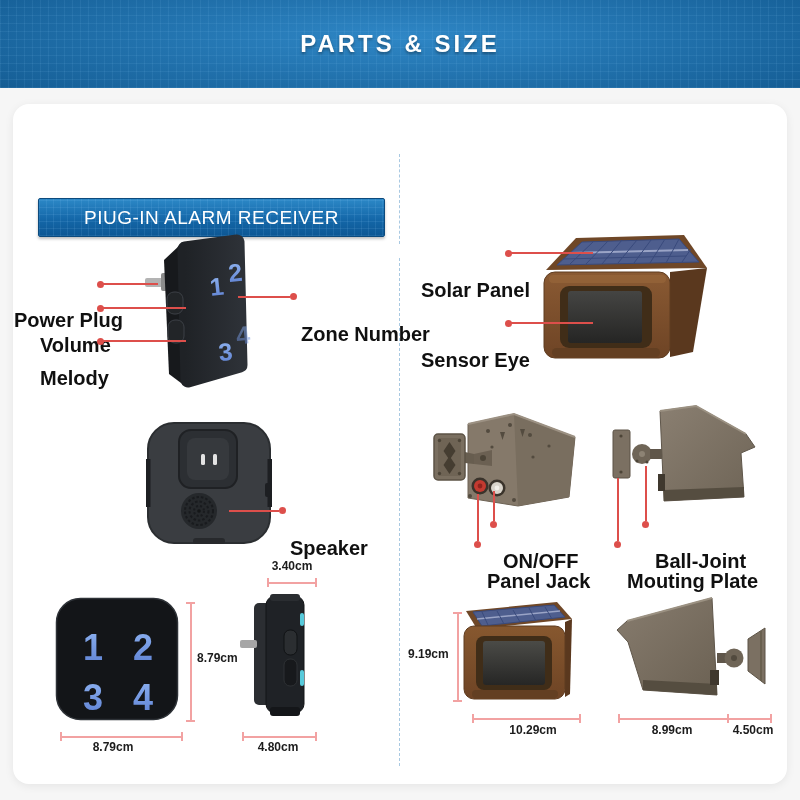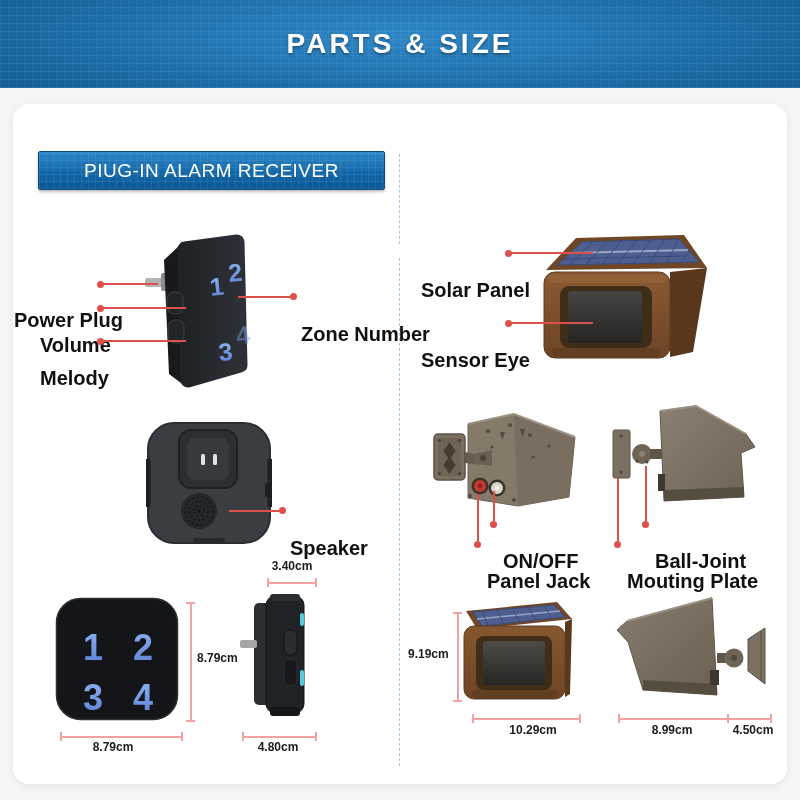--- a/index.html
+++ b/index.html
@@ -12,21 +12,21 @@
   
   .banner{
     position:absolute;left:0;top:0;width:800px;height:88px;
     background:
       repeating-linear-gradient(90deg, rgba(130,195,240,.10) 0 1px, transparent 1px 8px),
       repeating-linear-gradient(0deg, rgba(130,195,240,.10) 0 1px, transparent 1px 8px),
       radial-gradient(120% 180% at 50% 42%, #2f87c6 0%, #176199 48%, #0b3a63 82%, #07284a 100%);
     display:flex;align-items:center;justify-content:center;
   }
   .banner h1{
-    margin:0;color:#fff;font-size:28px;font-weight:bold;letter-spacing:3px;
+    margin:0;color:#fff;font-size:24px;font-weight:bold;letter-spacing:3px;
     text-shadow:0 2px 3px rgba(0,0,0,.35);
   }
 
   
   .card{
     position:absolute;left:13px;top:104px;width:774px;height:680px;
     background:#ffffff;border-radius:16px;
     box-shadow:0 2px 10px rgba(0,0,0,.07);
   }
   .divider{
@@ -37,20 +37,21 @@
   
   .panel-header{
     position:absolute;height:37px;
     background:
       repeating-linear-gradient(90deg, rgba(140,200,245,.12) 0 1px, transparent 1px 7px),
       repeating-linear-gradient(0deg, rgba(140,200,245,.12) 0 1px, transparent 1px 7px),
       linear-gradient(180deg,#2c88c7 0%, #1467a8 55%, #0d5794 100%);
     border:1px solid #0c4a7d;border-radius:2px;
     display:flex;align-items:center;justify-content:center;
     box-shadow:0 2px 3px rgba(0,0,0,.25);
+    margin-top:47px;
   }
   .panel-header span{color:#fff;font-size:19px;letter-spacing:.5px;white-space:nowrap;}
   .ph-left{left:38px;top:151px;width:345px;}
   .ph-right{left:419px;top:151px;width:339px;}
 
   
   .part-label{
     position:absolute;font-size:20px;font-weight:bold;color:#101010;white-space:nowrap;line-height:18px;margin-top:36px;
   }
   .t-right{text-align:right;}

